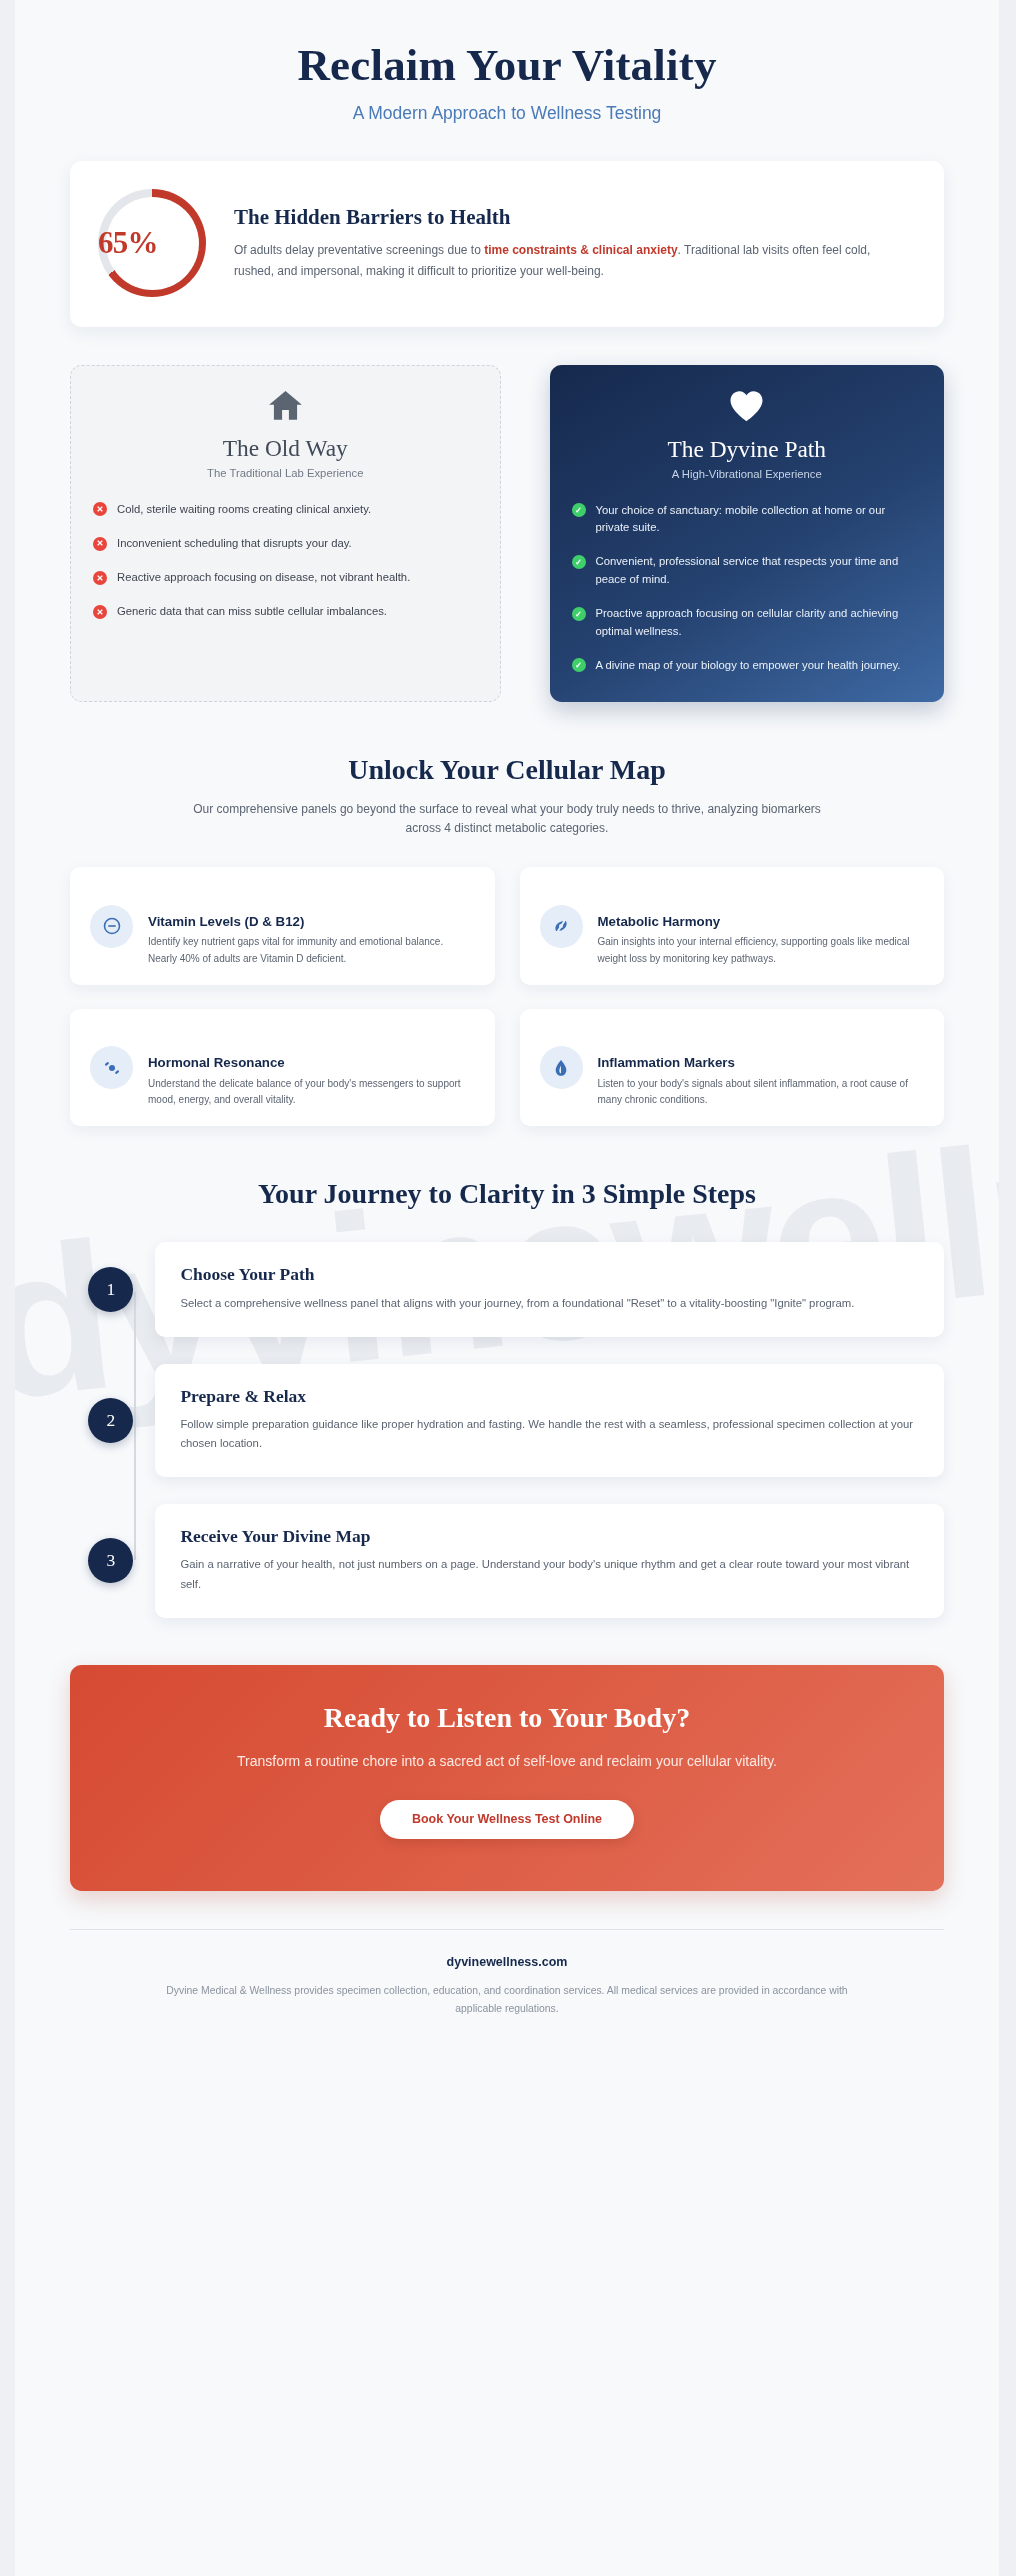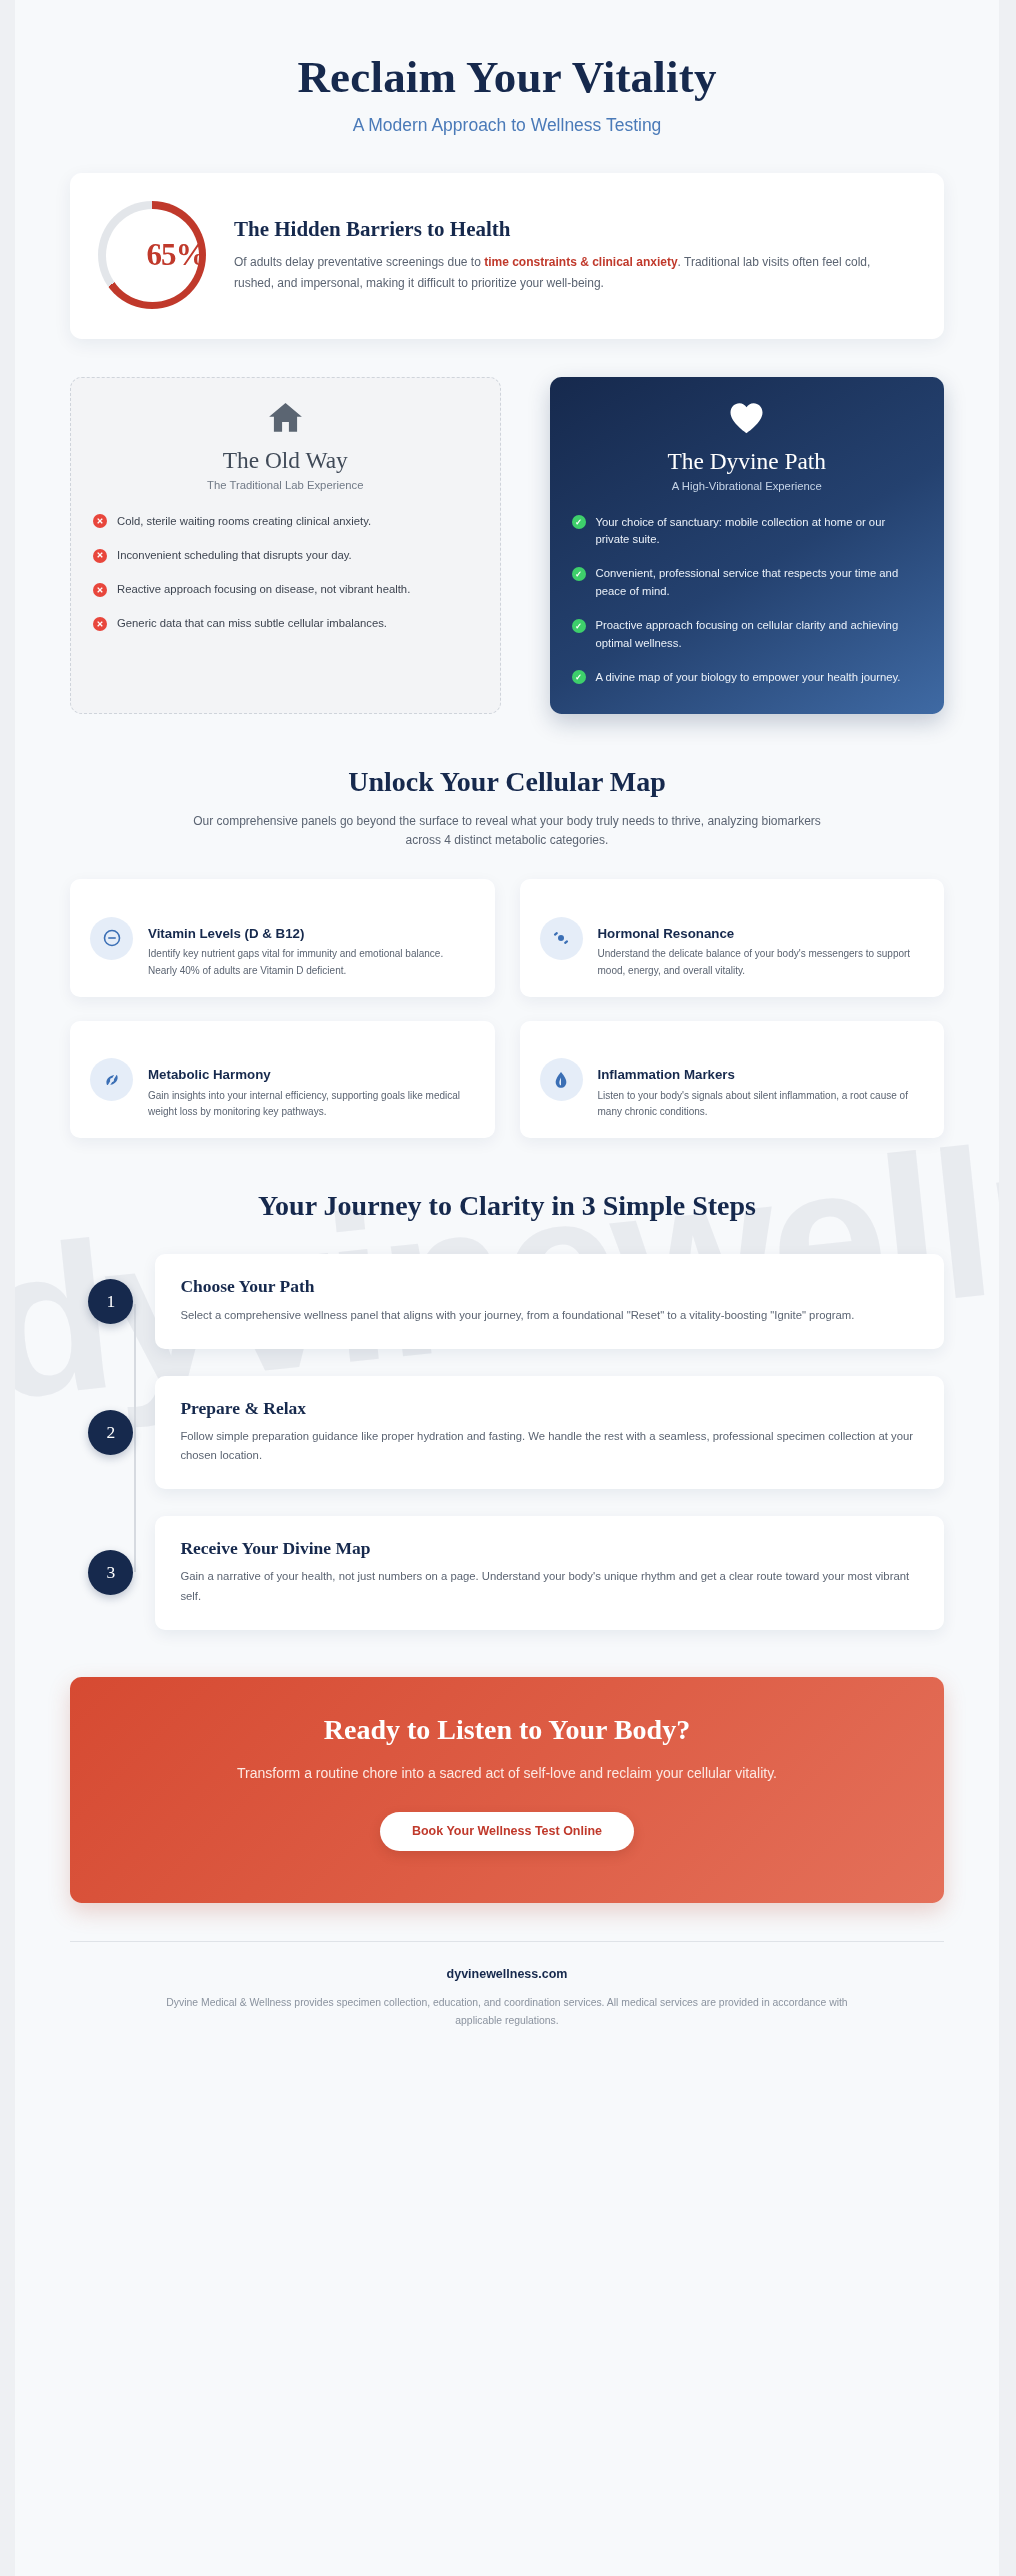--- a/index.html
+++ b/index.html
@@ -36,21 +36,21 @@
     white-space: nowrap;
     transform: rotate(-6deg);
     pointer-events: none;
     z-index: 0;
     user-select: none;
   }
 
   .content { position: relative; z-index: 2; padding: 0 55px; }
 
   
-  .header { text-align: center; padding-top: 52px; }
+  .header { text-align: center; padding-top: 40px; }
   .title {
     font-family: "Liberation Serif", serif;
     font-weight: 700;
     font-size: 45px;
     line-height: 1.15;
     color: #16294d;
     letter-spacing: 0.2px;
   }
   .subtitle {
     margin-top: 11.7px;
@@ -73,21 +73,21 @@
   .donut {
     position: relative;
     flex: 0 0 auto;
     width: 108px;
     height: 108px;
     border-radius: 50%;
     background:
       conic-gradient(#c0392b 0deg 234deg, #e3e6ea 234deg 360deg);
     display: flex;
     align-items: center;
-    justify-content: flex-end;
+    justify-content: flex-start;
   }
   .donut::after {
     content: "";
     position: absolute;
     inset: 7.5px;
     background: #ffffff;
     border-radius: 50%;
   }
   .donut-label {
     position: relative;
@@ -445,43 +445,43 @@
           </svg>
         </div>
         <div class="bio-body">
           <div class="bio-title">Vitamin Levels (D &amp; B12)</div>
           <div class="bio-text">Identify key nutrient gaps vital for immunity and emotional balance. Nearly 40% of adults are Vitamin D deficient.</div>
         </div>
       </div>
 
       <div class="bio-card">
         <div class="bio-ic">
+          <svg width="20" height="20" viewBox="0 0 24 24" fill="none" stroke="#3b6fb5" stroke-width="2.2" stroke-linecap="round">
+            <path d="M6 18 C3 12 9 5 18 6 C21 12 15 19 6 18 Z" fill="#3b6fb5" stroke="none"></path>
+            <path d="M17 4.5 L7.5 19.5" stroke="#e5edf8" stroke-width="2.6"></path>
+            <circle cx="12" cy="12" r="2.4" fill="#e5edf8" stroke="none"></circle>
+          </svg>
+        </div>
+        <div class="bio-body">
+          <div class="bio-title">Metabolic Harmony</div>
+          <div class="bio-text">Gain insights into your internal efficiency, supporting goals like medical weight loss by monitoring key pathways.</div>
+        </div>
+      </div>
+
+      <div class="bio-card">
+        <div class="bio-ic">
           <svg width="20" height="20" viewBox="0 0 24 24" fill="#3b6fb5">
             <circle cx="12" cy="12" r="3.6"></circle>
             <rect x="3.2" y="5.8" width="5.4" height="2.6" rx="1.3" transform="rotate(-40 5.9 7.1)"></rect>
             <rect x="15.4" y="15.6" width="5.4" height="2.6" rx="1.3" transform="rotate(-40 18.1 16.9)"></rect>
           </svg>
         </div>
         <div class="bio-body">
           <div class="bio-title">Hormonal Resonance</div>
           <div class="bio-text">Understand the delicate balance of your body's messengers to support mood, energy, and overall vitality.</div>
-        </div>
-      </div>
-
-      <div class="bio-card">
-        <div class="bio-ic">
-          <svg width="20" height="20" viewBox="0 0 24 24" fill="none" stroke="#3b6fb5" stroke-width="2.2" stroke-linecap="round">
-            <path d="M6 18 C3 12 9 5 18 6 C21 12 15 19 6 18 Z" fill="#3b6fb5" stroke="none"></path>
-            <path d="M17 4.5 L7.5 19.5" stroke="#e5edf8" stroke-width="2.6"></path>
-            <circle cx="12" cy="12" r="2.4" fill="#e5edf8" stroke="none"></circle>
-          </svg>
-        </div>
-        <div class="bio-body">
-          <div class="bio-title">Metabolic Harmony</div>
-          <div class="bio-text">Gain insights into your internal efficiency, supporting goals like medical weight loss by monitoring key pathways.</div>
         </div>
       </div>
 
       <div class="bio-card">
         <div class="bio-ic">
           <svg width="20" height="20" viewBox="0 0 24 24" fill="#3b6fb5">
             <path d="M12 2.5 C7.6 8 5.6 11.3 5.6 14.3 C5.6 18.4 8.5 21.3 12 21.3 C15.5 21.3 18.4 18.4 18.4 14.3 C18.4 11.3 16.4 8 12 2.5 Z"></path>
             <path d="M12 9 C10.5 12 10 13.5 10 15.2 C10 17 10.9 18.4 12 18.4 Z" fill="#e5edf8"></path>
           </svg>
         </div>

